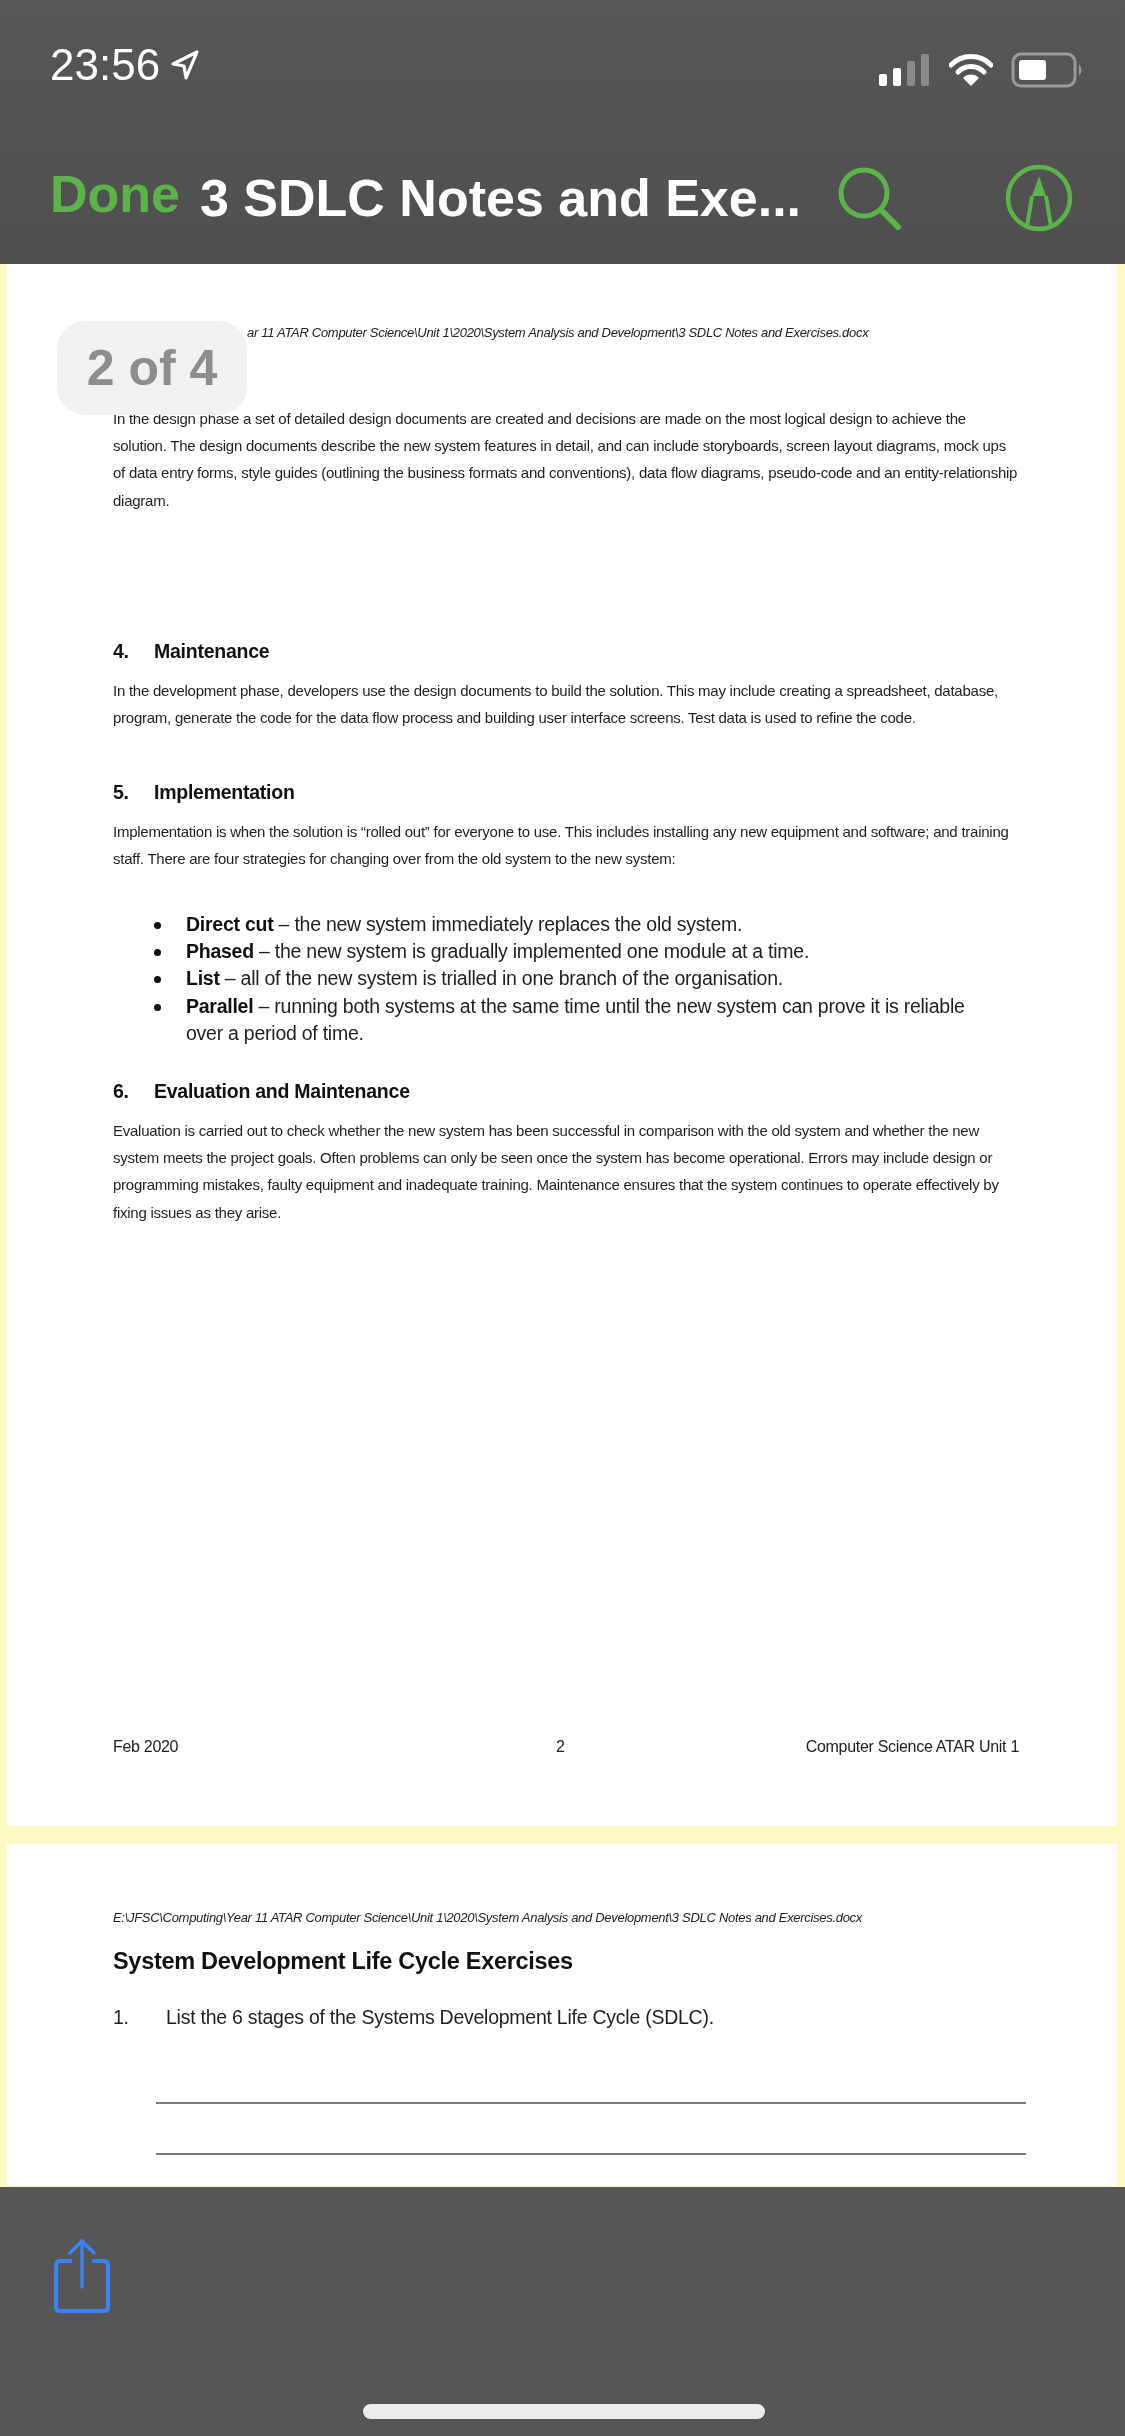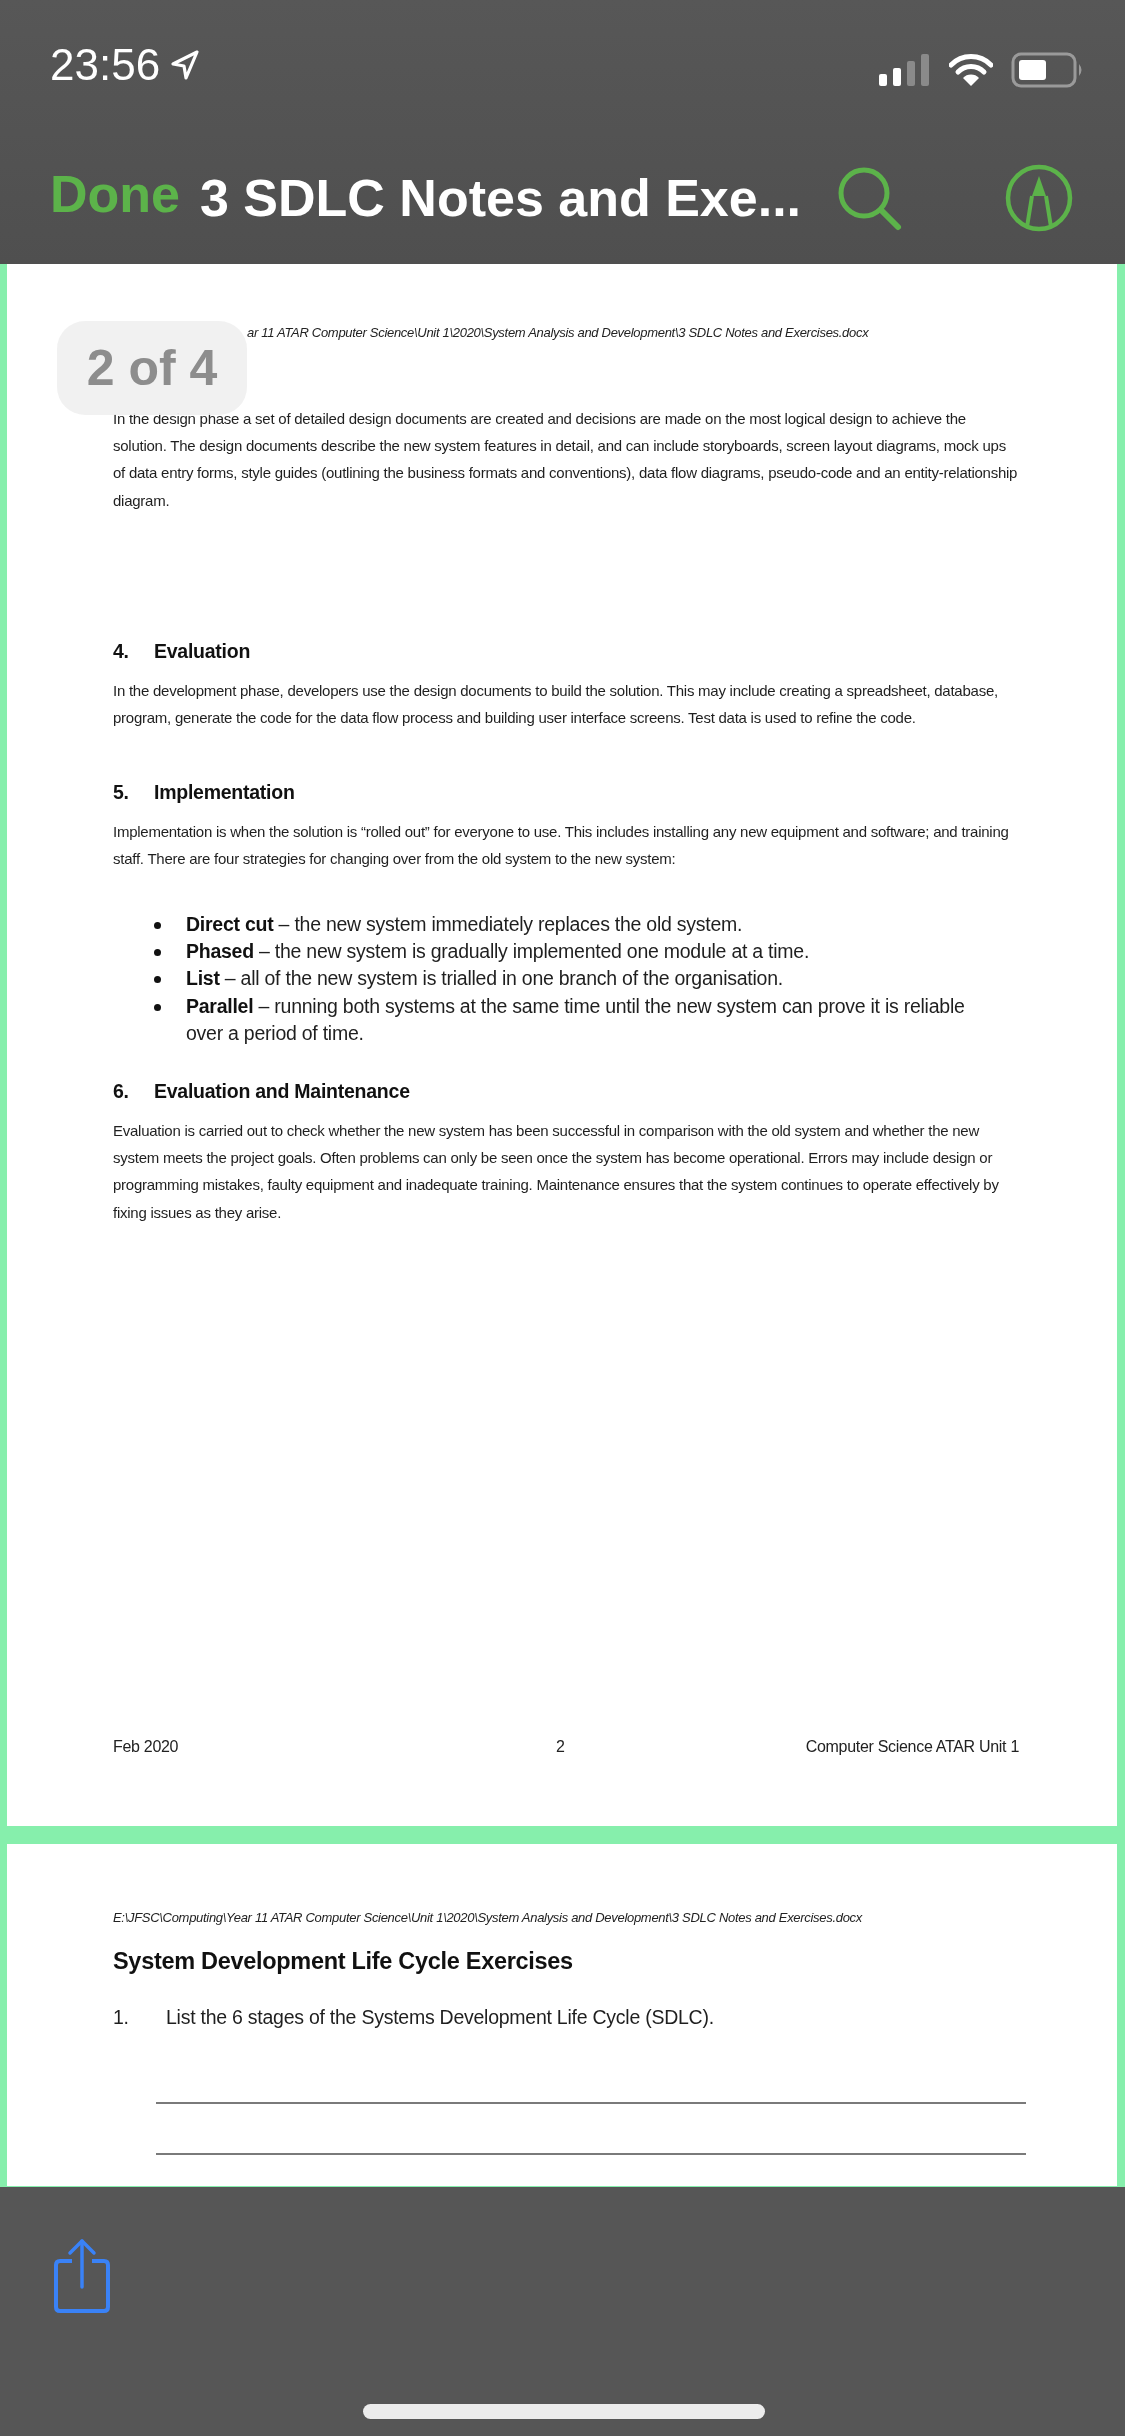--- a/index.html
+++ b/index.html
@@ -1,21 +1,21 @@
 <!DOCTYPE html>
 <html><head>
   <meta charset="utf-8">
   <style>
     * { box-sizing: border-box; margin: 0; padding: 0; }
     html, body {
       width: 1125px; height: 2436px; overflow: hidden;
       background: #1c1c1e;
       font-family: "Liberation Sans", sans-serif;
     }
-    .screen { position: relative; width: 1125px; height: 2436px; background: #86efac; }
+    .screen { position: relative; width: 1125px; height: 2436px; background: #fef9c3; }
 
     
     .top-bar {
       position: absolute; left: 0; top: 0; width: 1125px; height: 264px;
       background: linear-gradient(#575757, #4f4f4f);
     }
     .status-time {
       position: absolute; left: 50px; top: 40px;
       color: #fff; font-size: 44px; font-weight: 500; letter-spacing: 0px;
       display: flex; align-items: center; gap: 6px;
@@ -160,21 +160,21 @@
       </svg>
     </div>
   </div>
 
   <div class="page page-1">
     <div class="doc-path" style="top:61px; left:240px;">ar 11 ATAR Computer Science\Unit 1\2020\System Analysis and Development\3 SDLC Notes and Exercises.docx</div>
 
     <div class="body-text" style="top:141px;">In the design phase a set of detailed design documents are created and decisions are made on the most logical design to achieve the solution. The design documents describe the new system features in detail, and can include storyboards, screen layout diagrams, mock ups of data entry forms, style guides (outlining the business formats and conventions), data flow diagrams, pseudo-code and an entity-relationship diagram.</div>
 
     <div class="heading" style="top:376px;">
-      <span class="num">4.</span><span>Evaluation</span>
+      <span class="num">4.</span><span>Maintenance</span>
     </div>
     <div class="body-text" style="top:413px;">In the development phase, developers use the design documents to build the solution. This may include creating a spreadsheet, database, program, generate the code for the data flow process and building user interface screens. Test data is used to refine the code.</div>
 
     <div class="heading" style="top:517px;">
       <span class="num">5.</span><span>Implementation</span>
     </div>
     <div class="body-text" style="top:554px;">Implementation is when the solution is “rolled out” for everyone to use. This includes installing any new equipment and software; and training staff. There are four strategies for changing over from the old system to the new system:</div>
 
     <ul class="bullet-list" style="top:647px;">
       <li><b>Direct cut</b><span> – the new system immediately replaces the old system.</span></li>

